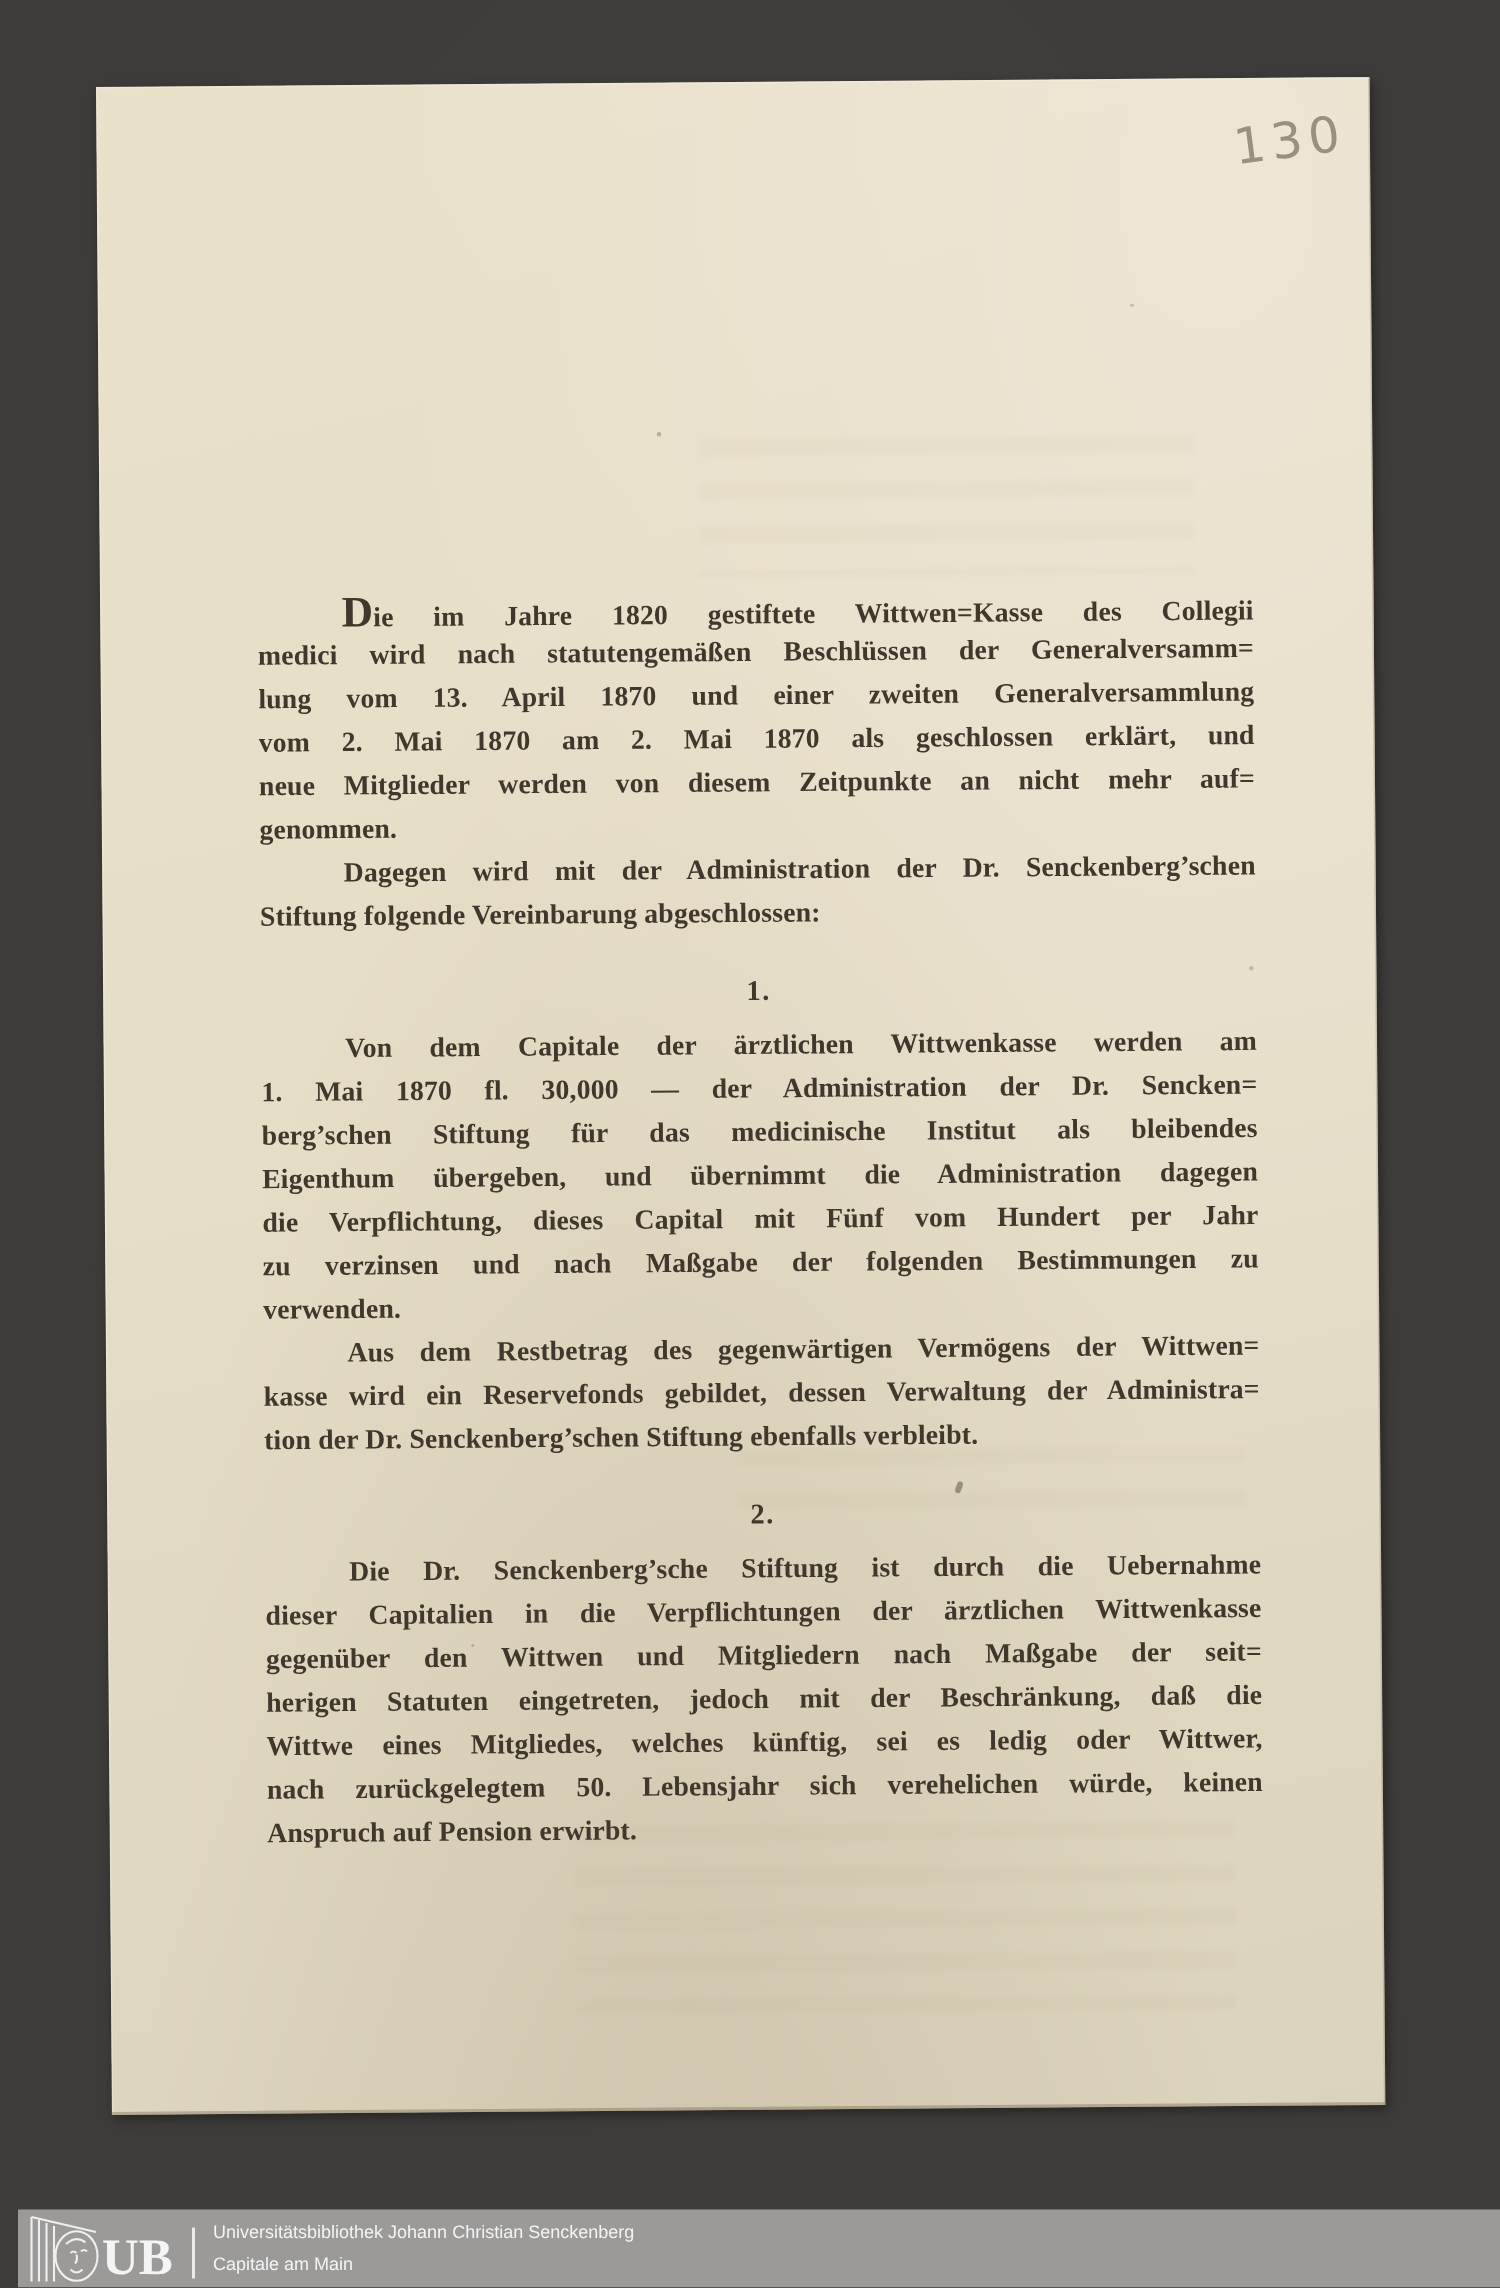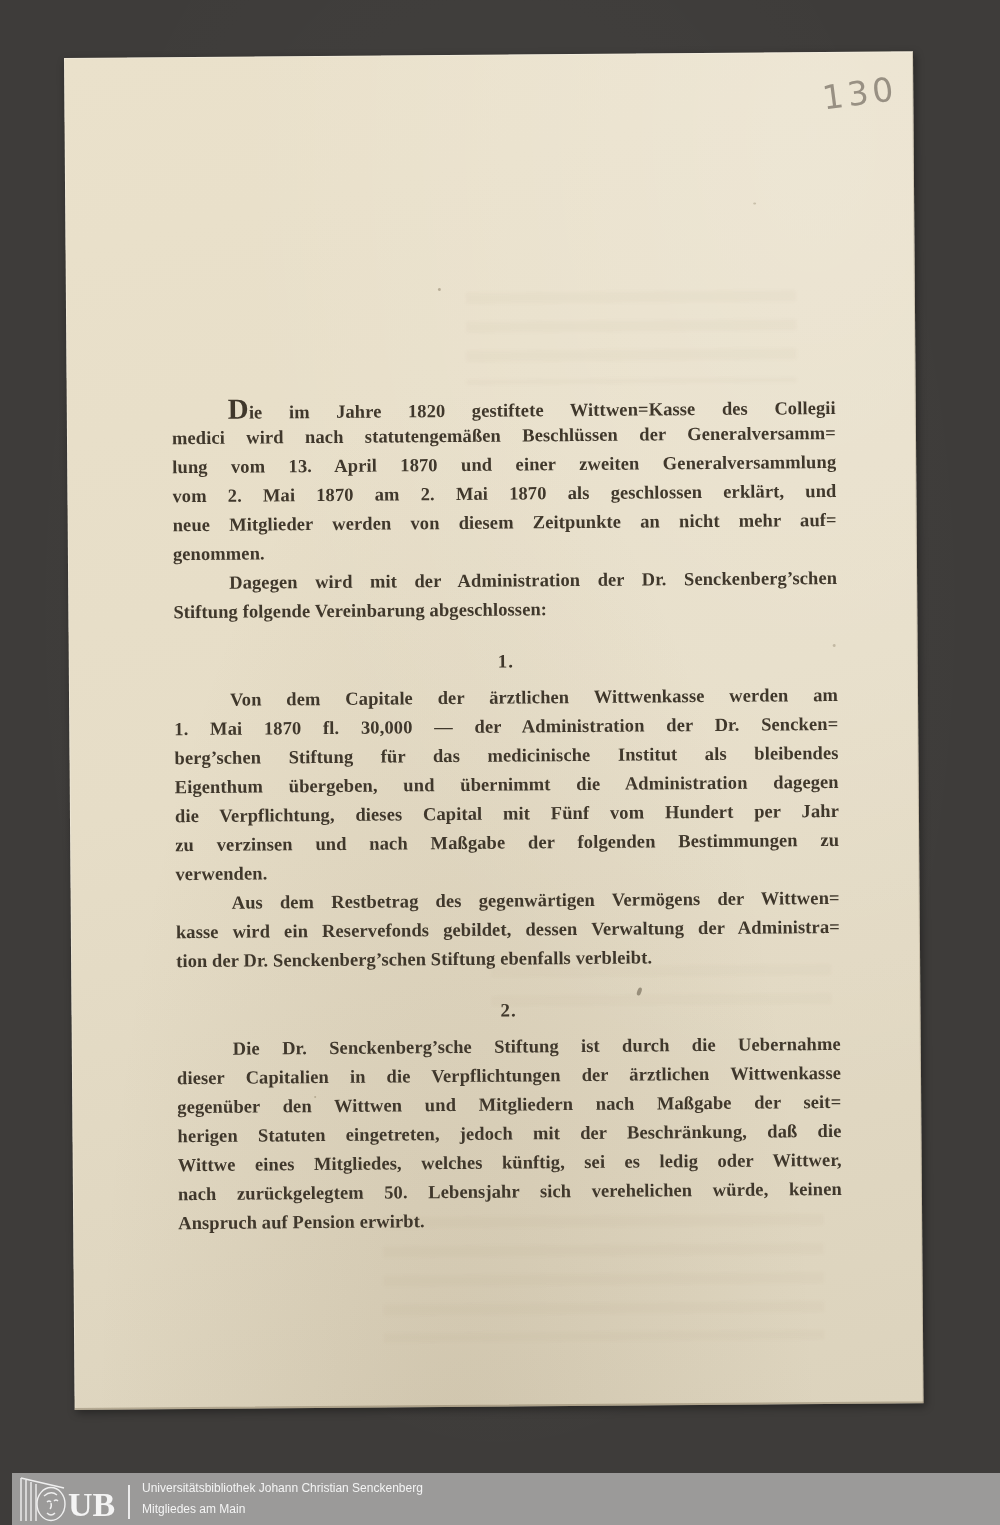--- a/index.html
+++ b/index.html
@@ -158,15 +158,15 @@
           <path d="M33 27 q1 4 -1 6"></path>
           <path d="M29 37 q4 4 8 0"></path>
         </g>
       </g>
       <text x="50" y="40" class="ub-initials">UB</text>
     </svg>
   </div>
   <div class="logo-sep"></div>
   <div class="footer-text">
     <div>Universitätsbibliothek Johann Christian Senckenberg</div>
-    <div>Mitgliedes am Main</div>
+    <div>Capitale am Main</div>
   </div>
 </div>
 
 </body></html>

